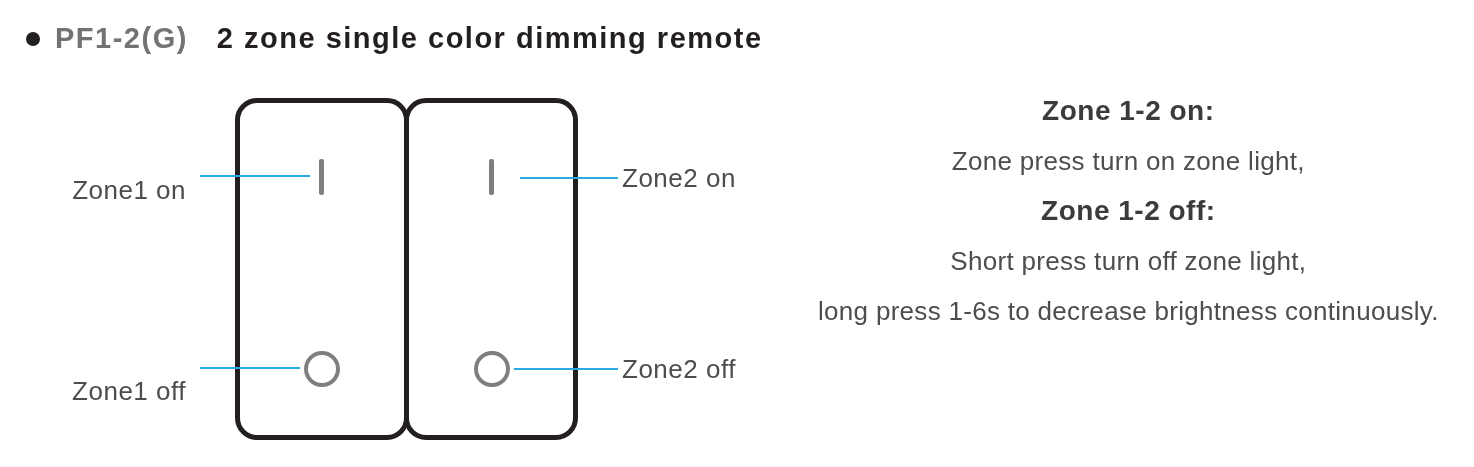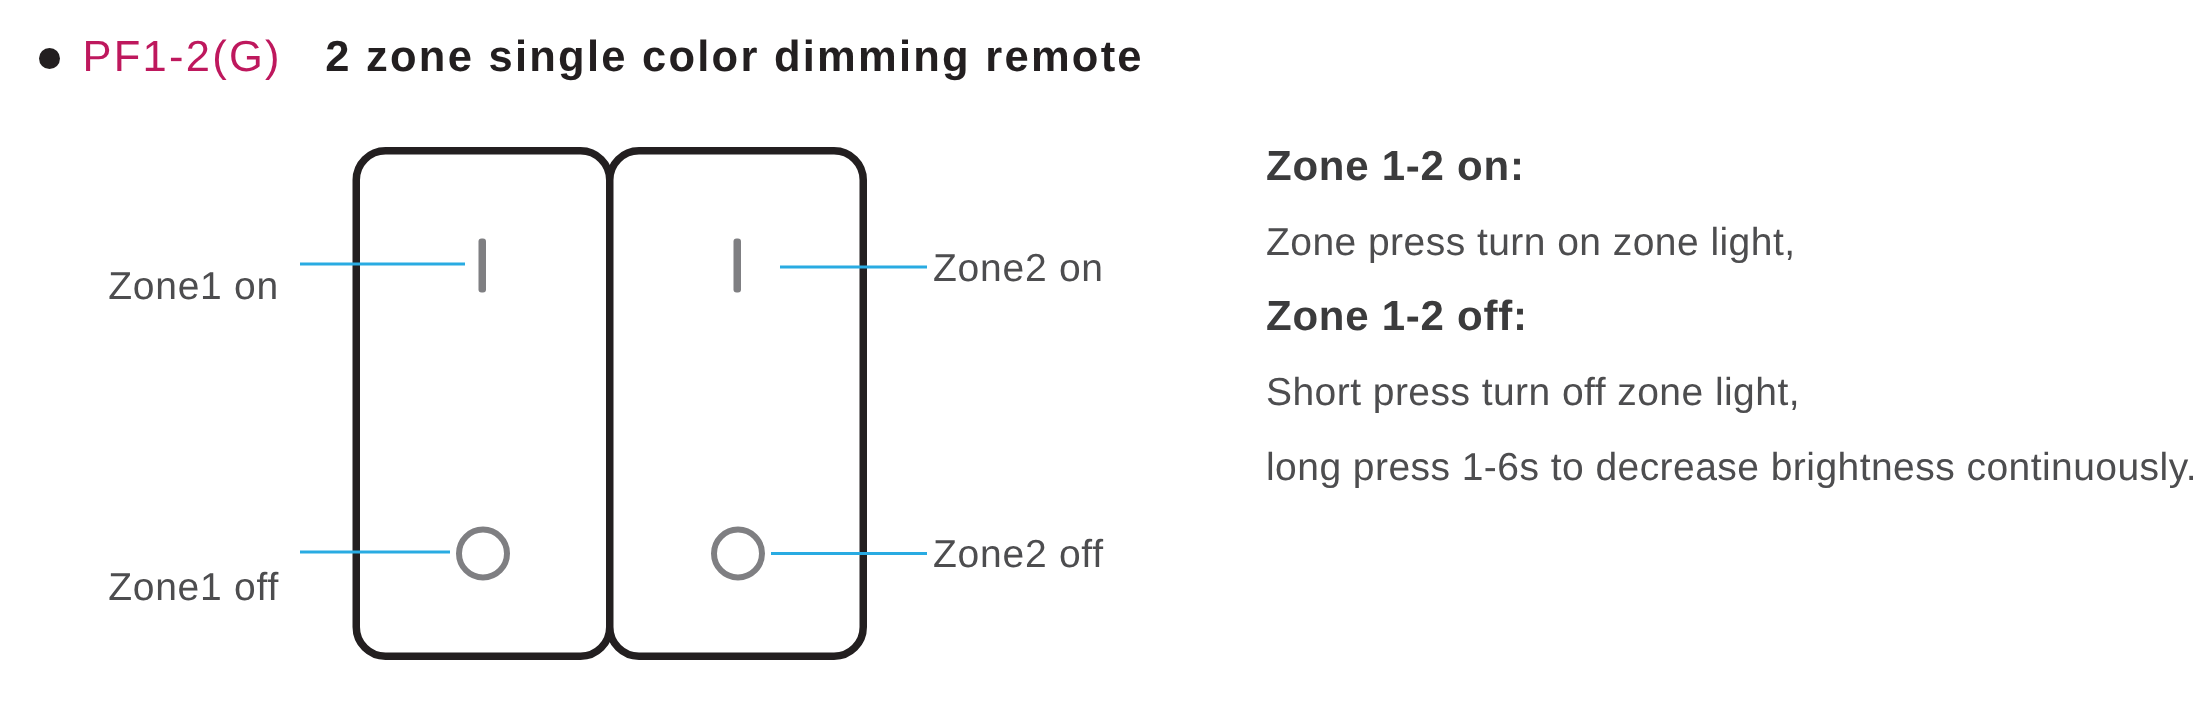--- a/index.html
+++ b/index.html
@@ -25,23 +25,23 @@
   .title-bullet {
     width: 14px;
     height: 14px;
     border-radius: 50%;
     background: #231f20;
     margin-right: 15px;
     flex: 0 0 auto;
   }
   .title-model {
     font-size: 29px;
-    font-weight: 400;
+    font-weight: 700;
     letter-spacing: 1.5px;
-    color: #be185d;
+    color: #737373;
   }
   .title-desc {
     font-size: 29px;
     font-weight: 600;
     letter-spacing: 1.5px;
     color: #231f20;
     margin-left: 29px;
   }
   
   .panel {
@@ -92,23 +92,24 @@
     white-space: nowrap;
     line-height: 28px;
   }
   .lbl-z1on  { left: 20px;  top: 176px; width: 166px; text-align: right; }
   .lbl-z1off { left: 20px;  top: 354px; width: 166px; text-align: right; margin-top: 23px; }
   .lbl-z2on  { left: 622px; top: 164px; }
   .lbl-z2off { left: 622px; top: 355px; }
   
   .instructions {
     position: absolute;
-    left: 844px;
+    left: 818px;
     top: 86px;
     white-space: nowrap;
+    text-align: center;
   }
   .instr-heading {
     font-size: 28px;
     font-weight: 600;
     letter-spacing: 0.5px;
     color: #3b3b3c;
     line-height: 50px;
     height: 50px;
   }
   .instr-line {

